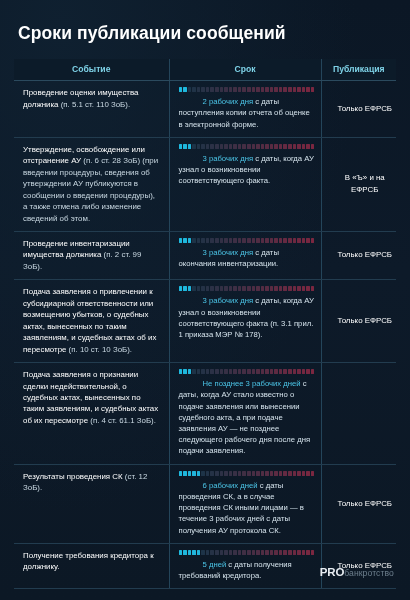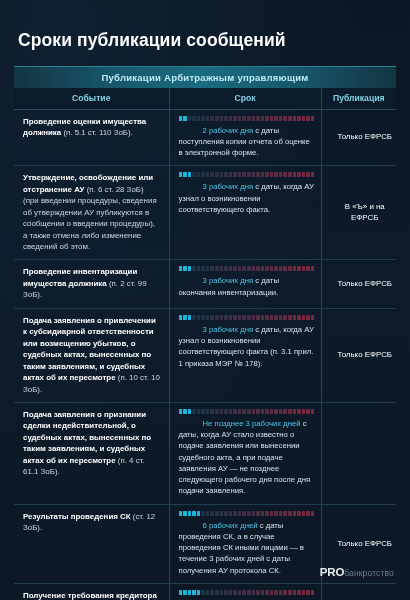--- a/index.html
+++ b/index.html
@@ -13,21 +13,21 @@
   #page{
     position:relative;
     width:410px; height:600px;
     background:
       radial-gradient(ellipse at 15% 5%, #0f2030 0%, rgba(15,32,48,0) 60%),
       linear-gradient(180deg,#0b1725 0%,#0d1a29 45%,#0c1825 100%);
   }
 
   
   .headwrap{
-    padding:29px 18px 14px 18px;
+    padding:22px 18px 14px 18px;
     border-radius:16px;
   }
   .title{
     color:#ffffff;
     font-size:17.5px;
     font-weight:bold;
     line-height:1.32;
     letter-spacing:.1px;
   }
 
@@ -69,21 +69,21 @@
     border-bottom:1px solid #223c4f;
     background:transparent;
   }
   tbody tr:last-child td{ border-bottom:1px solid #223c4f; }
   td.event{
     font-size:7.9px;
     line-height:1.45;
     color:#c9d8e2;
     padding-left:9px;
   }
-  td.event b{ color:#ffffff; font-weight:bold; }
+  td.event b{ color:#ffffff; font-weight:normal; }
   td.term{
     font-size:7.7px;
     line-height:1.46;
     color:#d5e3ec;
     border-left:1px solid #24455a;
     padding-left:9px;
     padding-right:6px;
   }
   td.term .hl{ color:#4cc6e8;margin-left:24px; }
   td.pub{
@@ -134,21 +134,20 @@
 
 <div id="page">
 
   <div class="headwrap">
     <div class="title">
       <span>Сроки публикации сообщений</span><br>
     </div>
   </div>
 
   <div class="tablewrap">
-    <div class="band">Публикации Арбитражным управляющим</div>
 
     <table>
       <colgroup>
         <col class="c-event">
           <col class="c-term">
           <col class="c-pub">
       </colgroup>
       <thead>
         <tr>
           <th>Событие</th>

